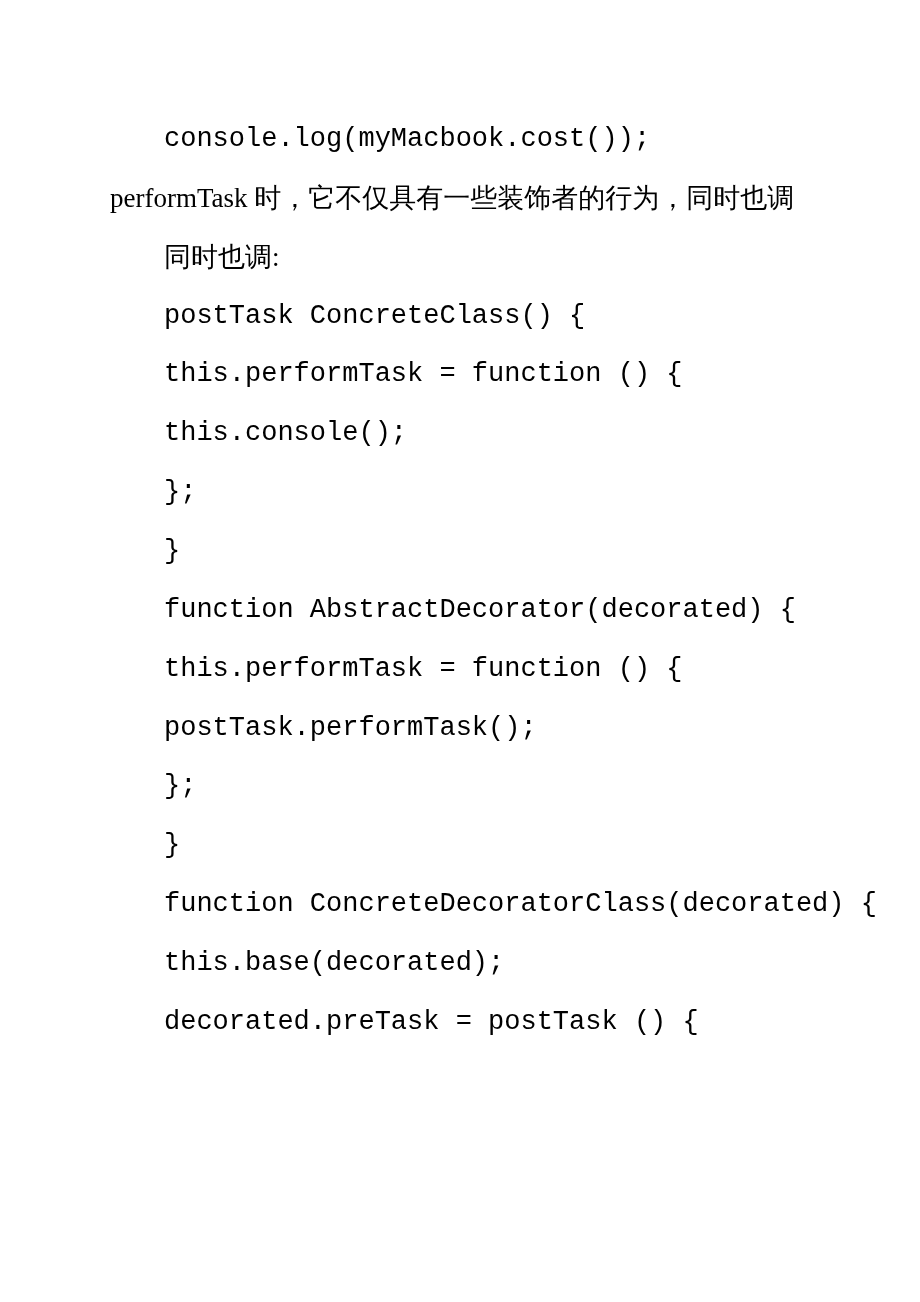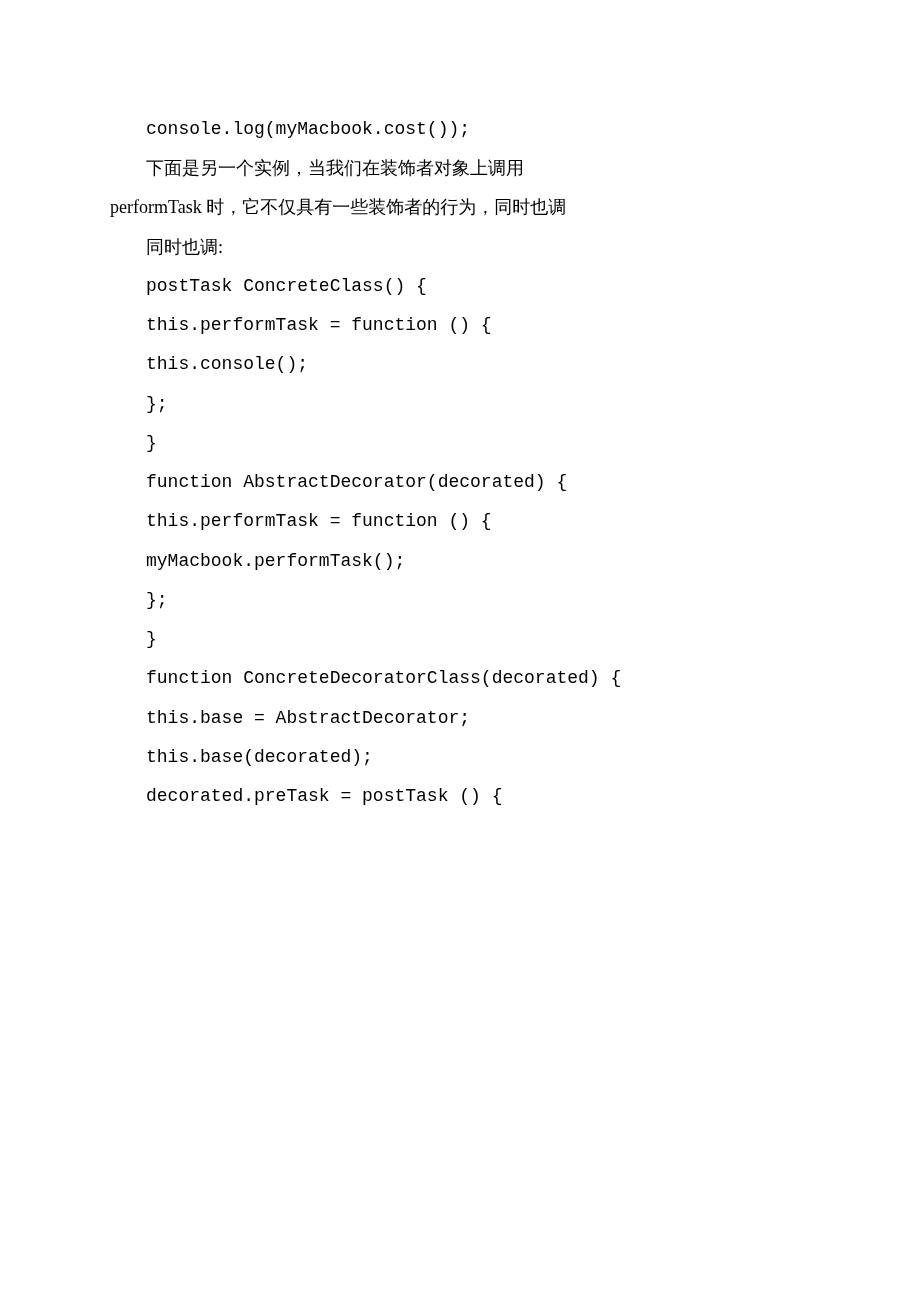--- a/index.html
+++ b/index.html
@@ -8,50 +8,48 @@
       box-sizing: border-box;
     }
     body {
       background: #ffffff;
       width: 920px;
       height: 1302px;
       padding: 110px 110px 110px 110px;
       font-family: "SimSun", "宋体", serif;
     }
     .content {
-      font-size: 18px;
+      font-size: 27px;
       line-height: 2.18;
       color: #000000;
     }
     .line {
       text-indent: 2em;
       white-space: pre;
     }
     .no-indent {
       text-indent: 0;
     }
     .mono {
       font-family: "Courier New", "SimSun", monospace;
     }
   </style>
 </head>
 <body>
 
 <div class="content">
   <div class="line mono">console.log(myMacbook.cost());</div>
-  <div class="line">下面是另一个实例，当我们在装饰者对象上调用</div>
   <div class="line no-indent">performTask 时，它不仅具有一些装饰者的行为，同时也调</div>
   <div class="line">同时也调:</div>
   <div class="line mono">postTask ConcreteClass() {</div>
   <div class="line mono">this.performTask = function () {</div>
   <div class="line mono">this.console();</div>
   <div class="line mono">};</div>
   <div class="line mono">}</div>
   <div class="line mono">function AbstractDecorator(decorated) {</div>
   <div class="line mono">this.performTask = function () {</div>
-  <div class="line mono">myMacbook.performTask();</div>
+  <div class="line mono">postTask.performTask();</div>
   <div class="line mono">};</div>
   <div class="line mono">}</div>
   <div class="line mono">function ConcreteDecoratorClass(decorated) {</div>
-  <div class="line mono">this.base = AbstractDecorator;</div>
   <div class="line mono">this.base(decorated);</div>
   <div class="line mono">decorated.preTask = postTask () {</div>
 </div>
 
 </body></html>

